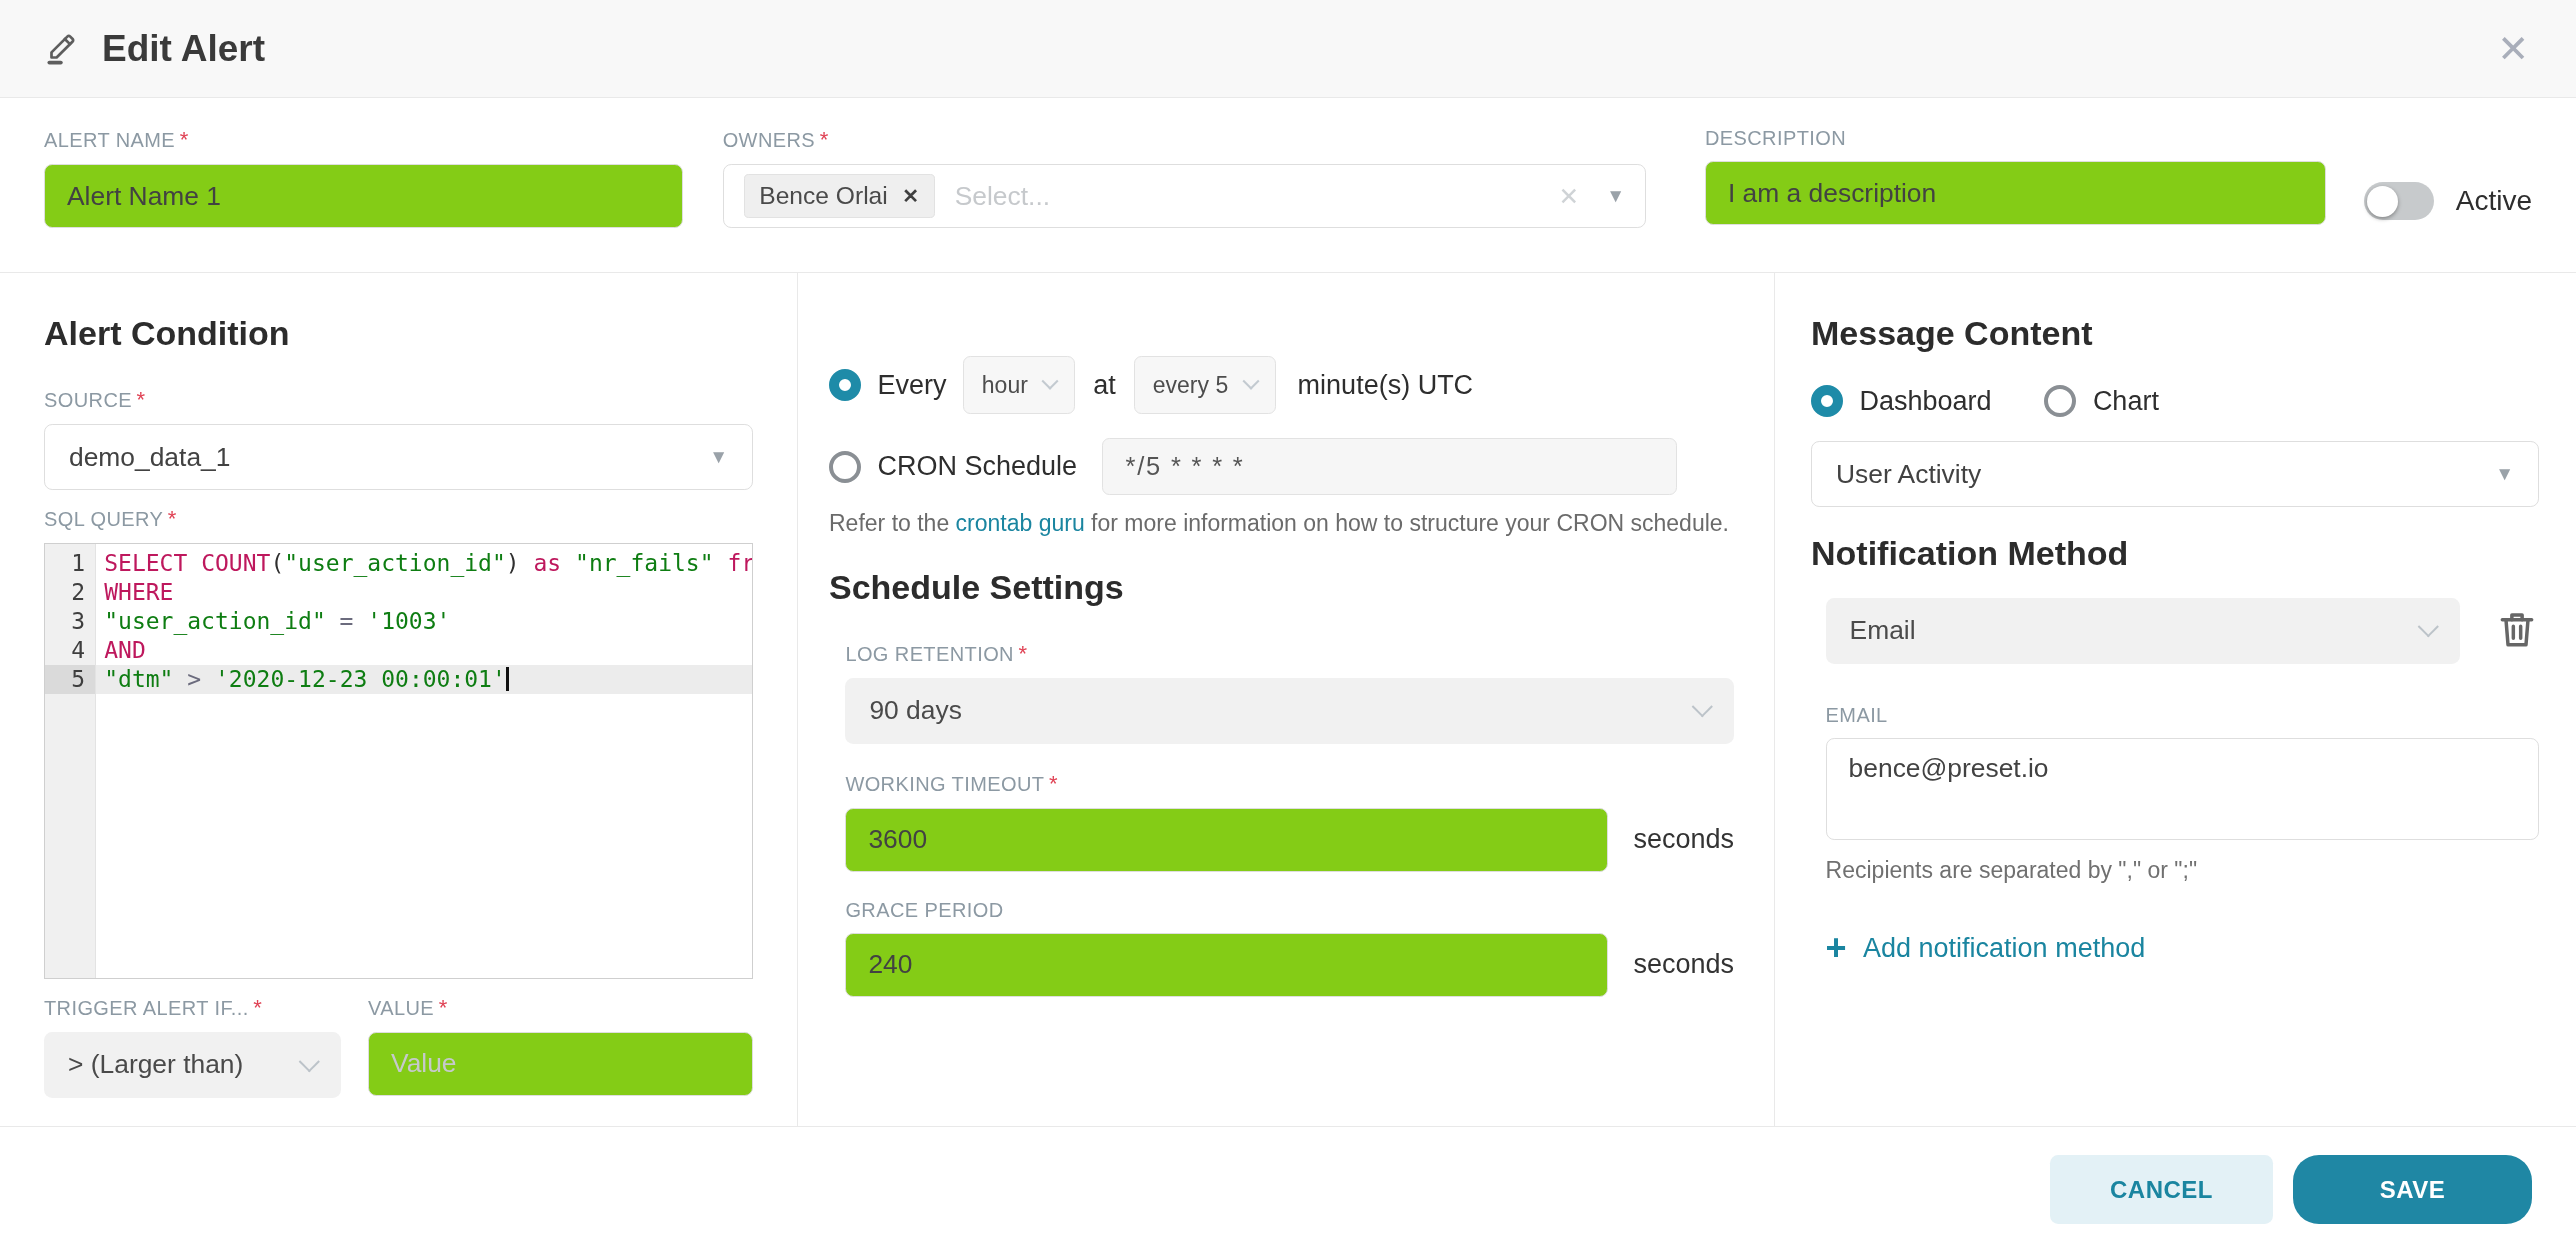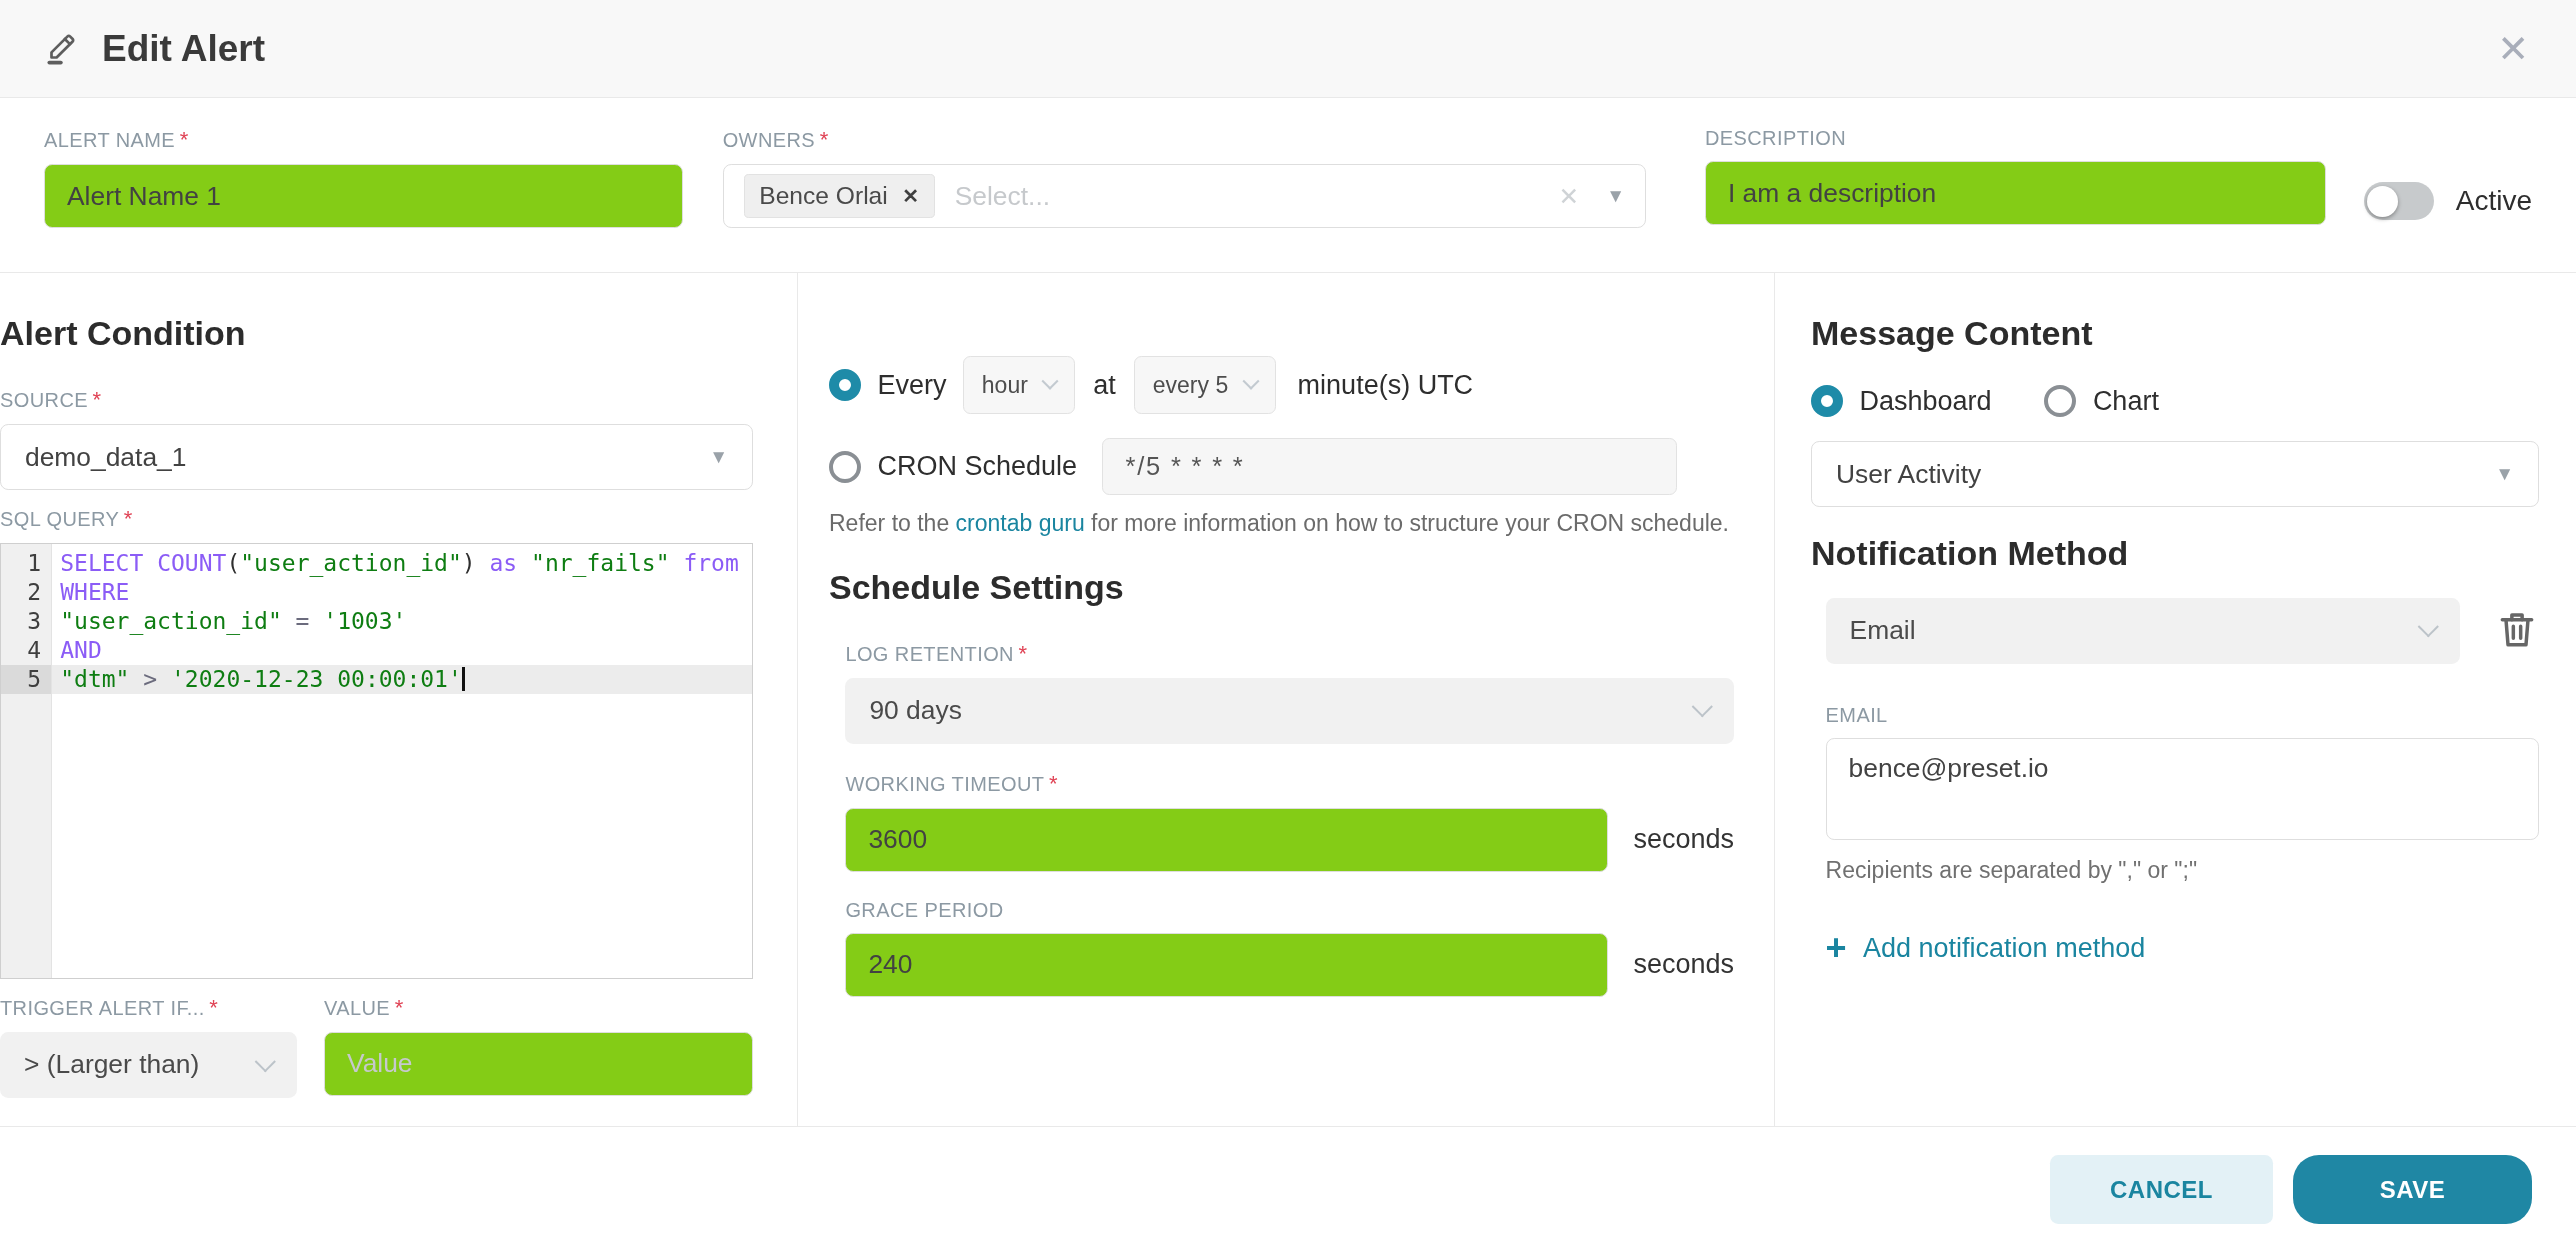--- a/index.html
+++ b/index.html
@@ -49,37 +49,37 @@
   .owners-caret { font-size: 19px; color: #9aa2a9; cursor: pointer; }
   .fg-toggle { margin-left: 38px; padding-top: 42px; display: flex; align-items: center; height: 106px; }
   .switch { width: 70px; height: 38px; border-radius: 19px; background: #c7cacc; position: relative; cursor: pointer; }
   .switch .knob { position: absolute; left: 3.6px; top: 3.6px; width: 31px; height: 31px; border-radius: 50%;
     background: #fff; box-shadow: 0 1.8px 4.6px rgba(0,0,0,.35); }
   .toggle-label { margin-left: 22px; font-size: 28px; color: #2e2e2e; }
 
   
   .cols { height: 853px; display: grid; grid-template-columns: 798px 977px 801px; background: #fff; }
   .col { padding-top: 41px; }
-  .col1 { padding-right: 44px; border-right: 1.8px solid #e9e9e9; }
+  .col1 { padding-left: 44px; padding-right: 44px; border-right: 1.8px solid #e9e9e9; }
   .col2 { padding-left: 31px; padding-right: 40px; border-right: 1.8px solid #e9e9e9; }
   .col3 { padding-left: 36px; padding-right: 37px; }
   h2.sect { font-size: 34px; font-weight: 600; color: #2c2c2c; line-height: 38px; }
 
   
   .src-block { margin-top: 35px; }
   .sql-label { margin-top: 16.4px; }
   .editor { margin-top: 10px; height: 436px; border: 1.8px solid #cfcfcf; display: flex;
     font-family: "DejaVu Sans Mono", monospace; font-size: 23px; line-height: 29px; }
   .gutter { width: 51px; background: #f0f0f0; border-right: 0.9px solid #e3e3e3; padding-top: 4.6px; }
   .gut-line { text-align: right; padding-right: 10px; color: #3e3e3e; }
   .gut-line.active { background: #dadada; }
   .codearea { flex: 1; padding-top: 4.6px; overflow: hidden; }
   .code-line { white-space: pre; padding-left: 8.2px; }
   .code-line.active { background: #ececec; }
-  .tk-kw { color: #8b5cf6; } .tk-str { color: #0e7d12; } .tk-op { color: #6b6b7d; } .tk-pl { color: #2f2f2f; }
+  .tk-kw { color: #be185d; } .tk-str { color: #0e7d12; } .tk-op { color: #6b6b7d; } .tk-pl { color: #2f2f2f; }
   .cursor { display: inline-block; width: 2.7px; height: 24px; background: #111; vertical-align: -3.6px; }
   .trig-row { margin-top: 15.5px; display: flex; gap: 27px; }
   .trig-sel { width: 297px; }
   .trig-val { flex: 1; }
   .sel-gray.trig { height: 66px; }
 
   
   .radio { width: 32px; height: 32px; border-radius: 50%; background: #fff; flex: 0 0 32px; cursor: pointer; }
   .radio.on  { border: 10px solid #1e8ba8; }
   .radio.off { border: 4.6px solid #8a8f94; }

